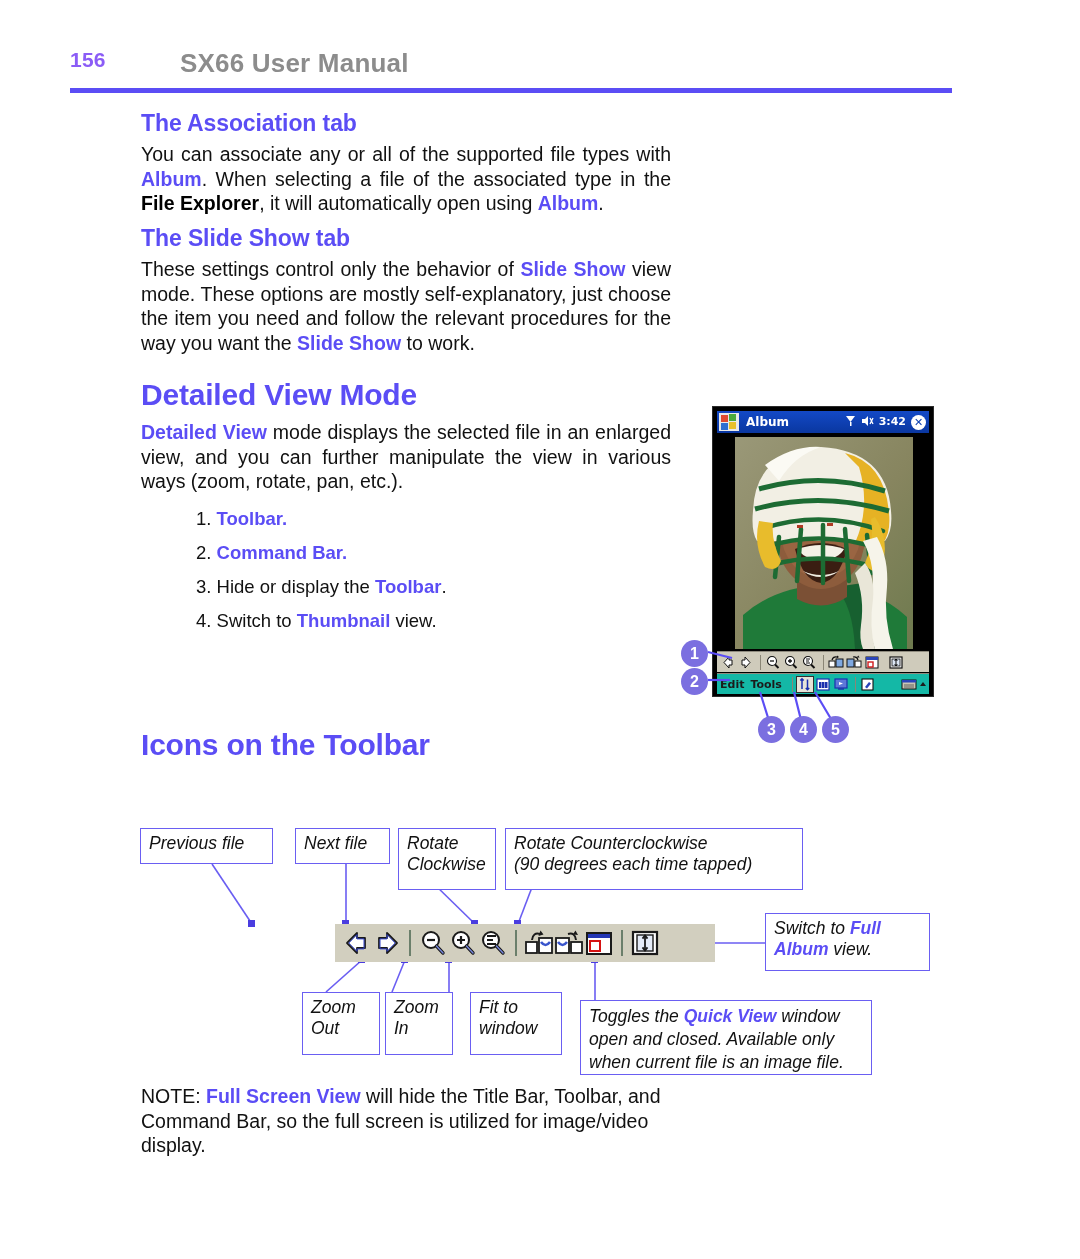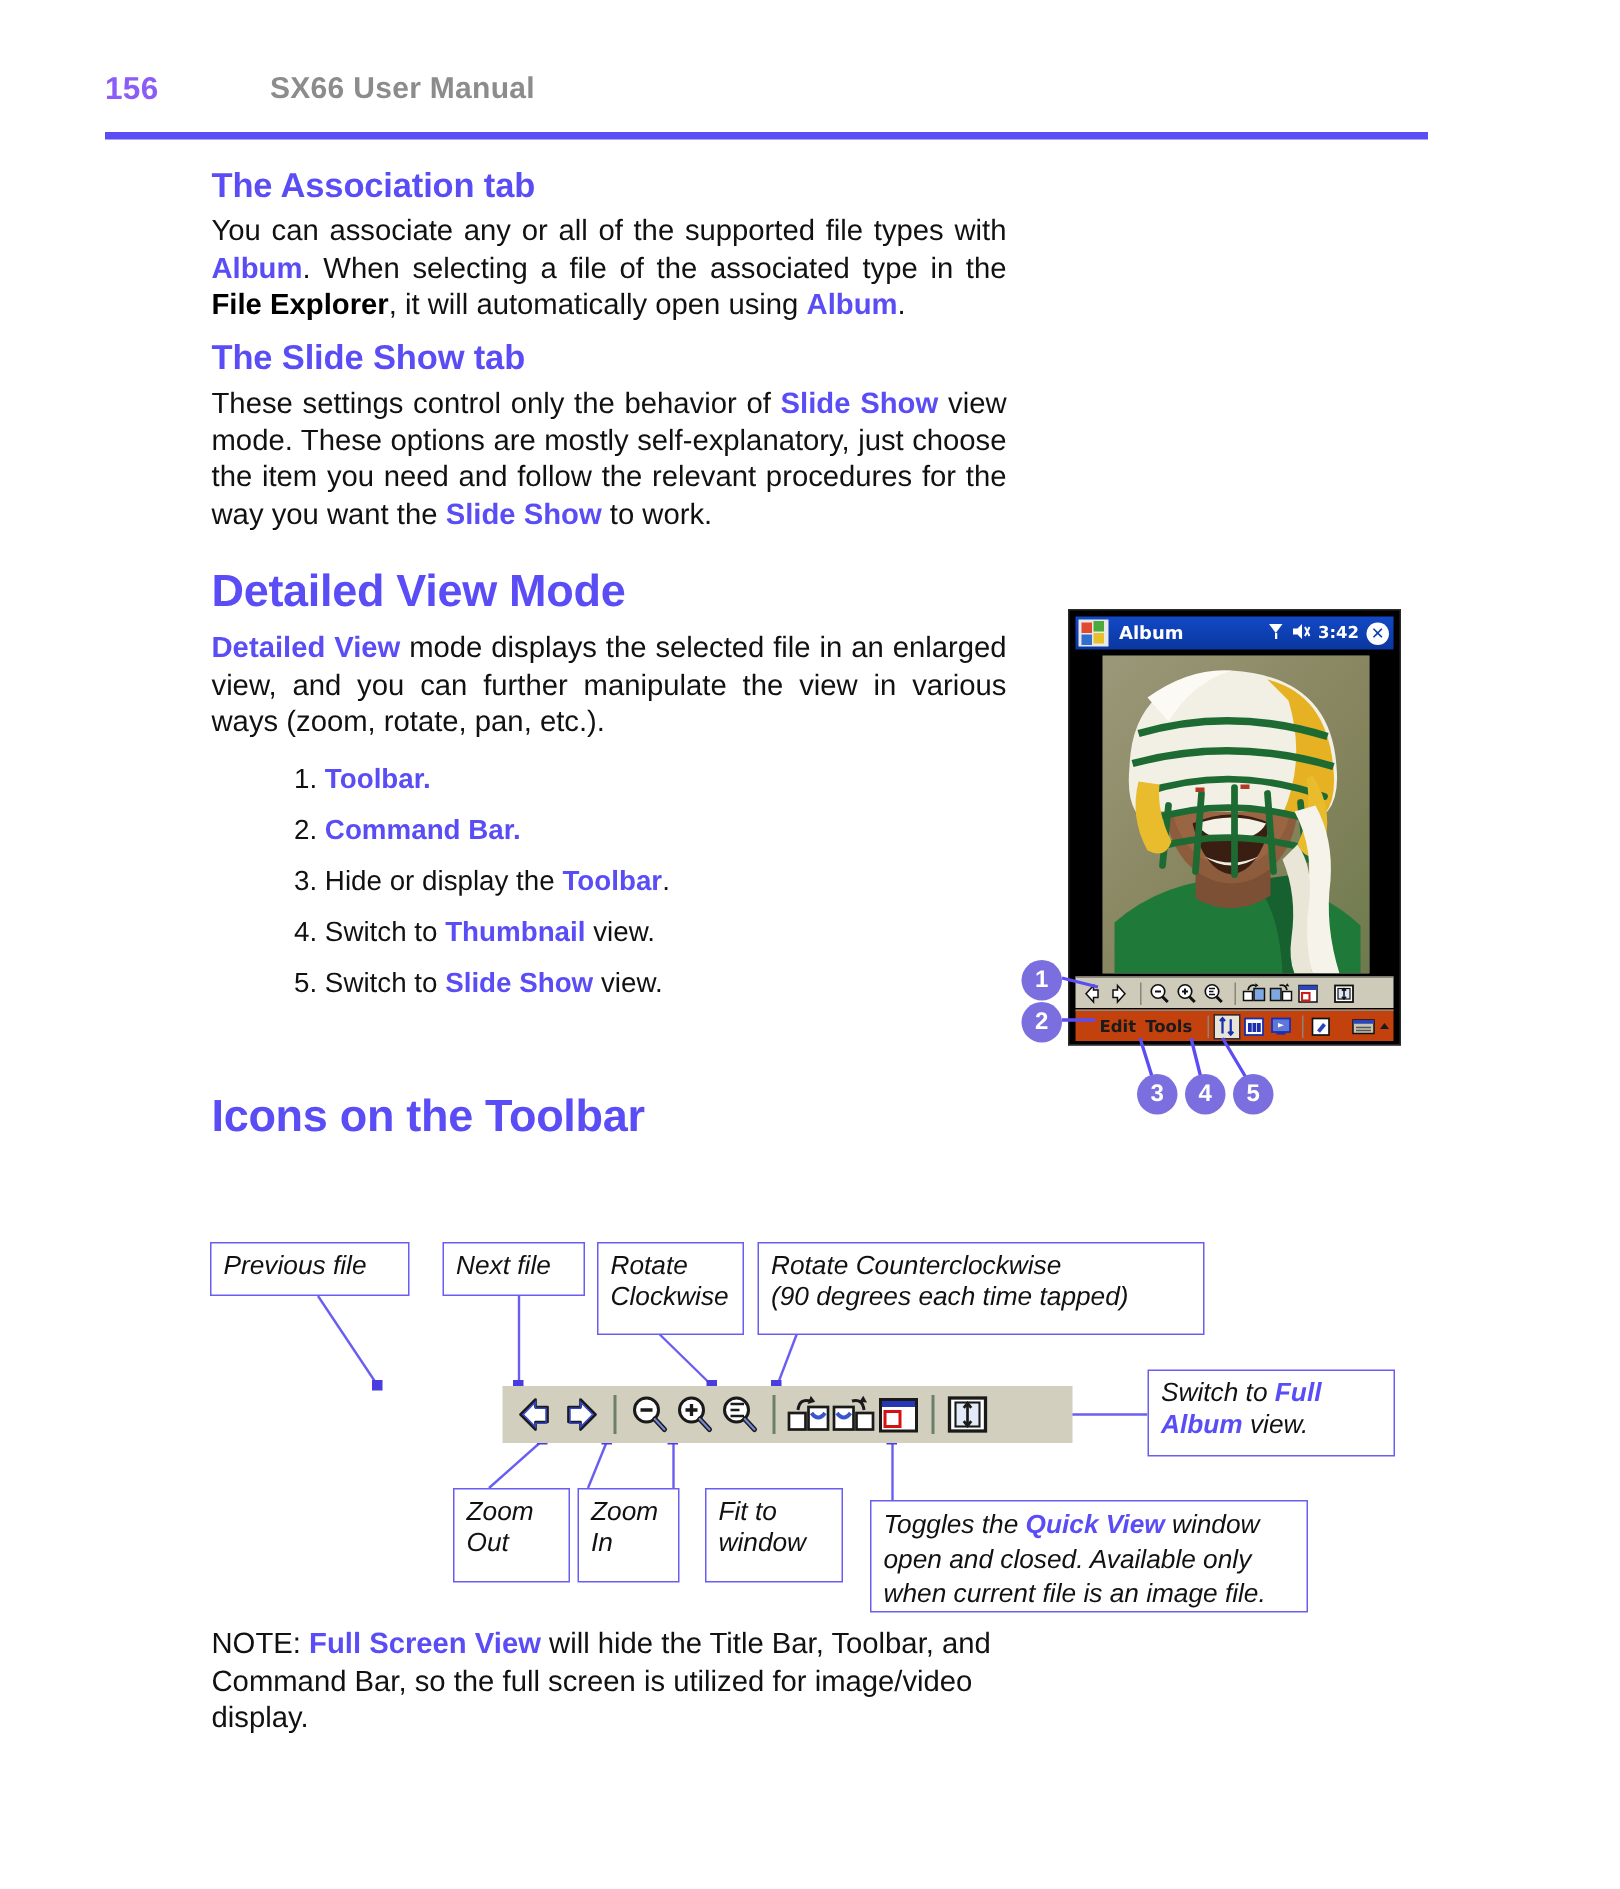--- a/index.html
+++ b/index.html
@@ -30,21 +30,21 @@
     top: 0px;
     font-size: 21px;
     font-weight: bold;
     color: #8b5cf6;
     letter-spacing: 0.2px;
   }
   #manual-title {
     position: absolute;
     left: 110px;
     top: 0px;
-    font-size: 20px;
+    font-size: 26px;
     font-weight: bold;
     color: #8c8c8c;
     letter-spacing: 0.2px;
   }
   #header-rule {
     position: absolute;
     left: 70px;
     top: 88px;
     width: 882px;
     height: 5px;
@@ -176,25 +176,25 @@
     border-top: 1px solid #8f8b7e;
     display: flex;
     align-items: center;
     padding-left: 3px;
     box-sizing: border-box;
   }
   #pda-cmdbar {
     position: absolute;
     left: 4px; top: 266px; right: 4px;
     height: 21px;
-    background: #c2410c;
+    background: #14b8a6;
     border-top: 1px solid #8f8b7e;
     display: flex;
     align-items: center;
-    padding-left: 16px;
+    padding-left: 3px;
     box-sizing: border-box;
   }
   .cmd-text {
     font-size: 11px;
     font-weight: bold;
     font-family: "DejaVu Sans", sans-serif;
     color: #1b1b1b;
     margin-right: 6px;
     white-space: nowrap;
   }
@@ -278,21 +278,20 @@
 <div class="col" style="top:378px;">
   <h2 class="major">Detailed View Mode</h2>
   <p class="body just" style="margin-top:8px;"><span class="kw">Detailed View</span><span> mode displays the selected file in an enlarged view, and you can further manipulate the view in various ways (zoom, rotate, pan, etc.).</span></p>
 </div>
 
 <div id="numbered-list">
   <div class="li"><span>1.</span> <span class="kw">Toolbar.</span></div>
   <div class="li"><span>2.</span> <span class="kw">Command Bar.</span></div>
   <div class="li"><span>3.</span> <span>Hide or display the </span><span class="kw">Toolbar</span><span>.</span></div>
   <div class="li"><span>4.</span> <span>Switch to </span><span class="kw">Thumbnail</span><span> view.</span></div>
-  <div class="li"><span>5.</span> <span>Switch to </span><span class="kw">Slide Show</span><span> view.</span></div>
 </div>
 
 <div id="pda">
 
   <div id="pda-titlebar">
     <div id="pda-start">
       <span class="q q1"></span>
         <span class="q q2"></span>
         <span class="q q3"></span>
         <span class="q q4"></span>

